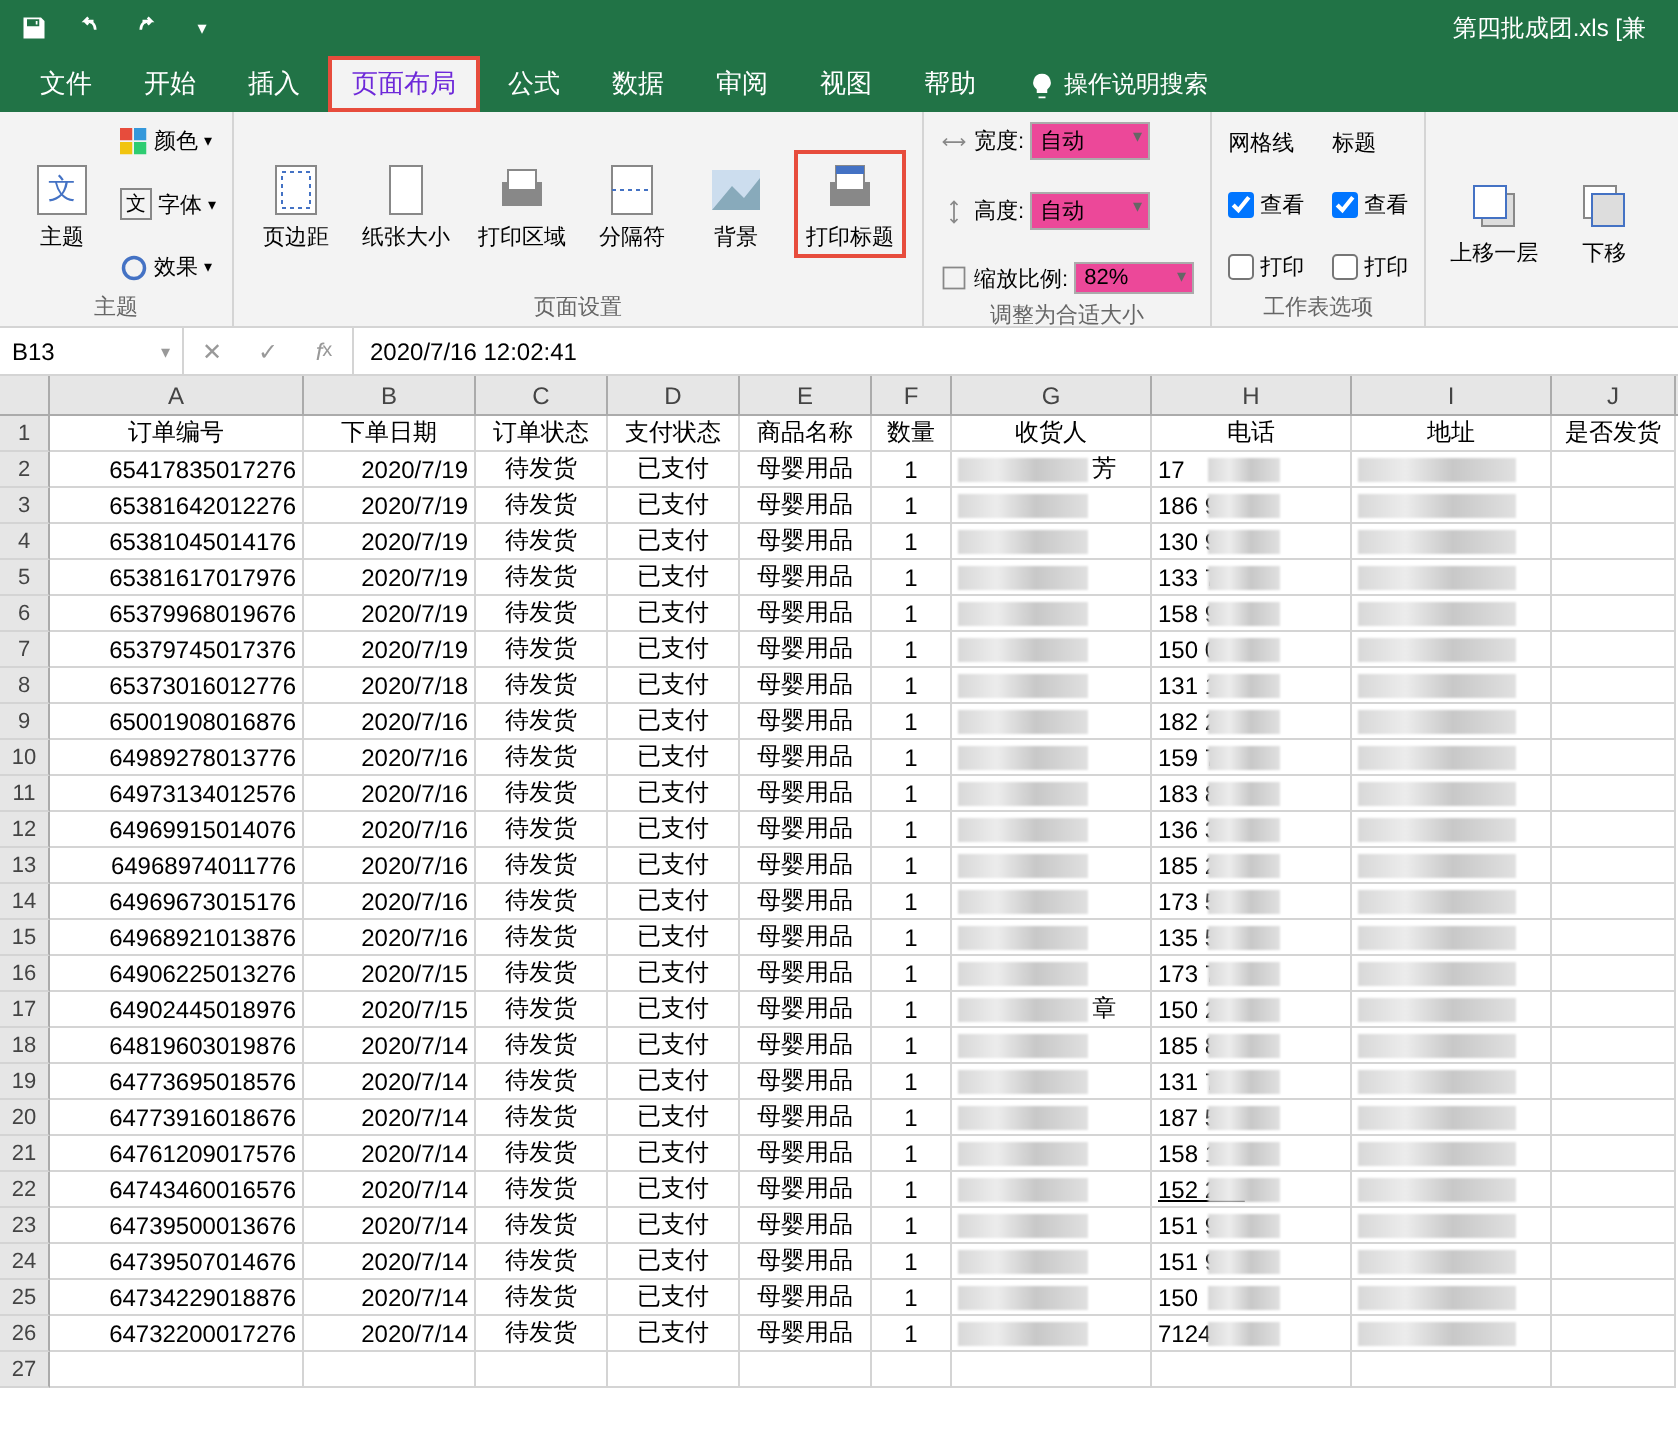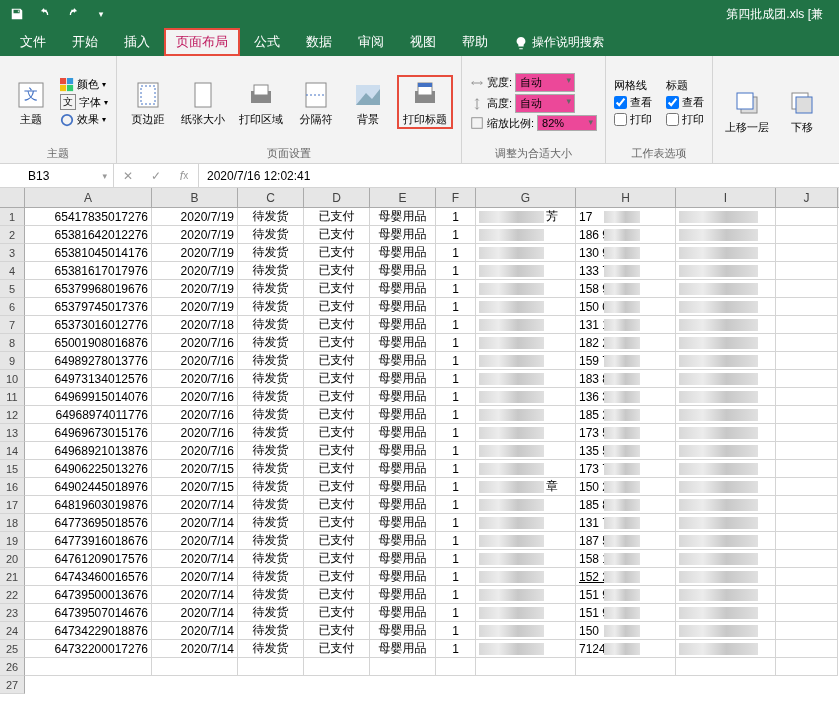--- a/index.html
+++ b/index.html
@@ -8,41 +8,41 @@
 
 .title-bar { background: #217346; height: 28px; display: flex; align-items: center; padding: 0 6px; color: #fff; }
 .tb-left { display: flex; gap: 6px; align-items: center; }
 .tb-btn { width: 22px; height: 22px; display: flex; align-items: center; justify-content: center; cursor: pointer; }
 .tb-btn svg { width: 14px; height: 14px; }
 .tb-title { margin-left: auto; margin-right: 10px; font-size: 12px; }
 
 
 .tabs { background: #217346; height: 28px; display: flex; align-items: flex-end; padding: 0 8px; gap: 2px; }
 .tab { color: #fff; padding: 5px 12px; font-size: 13px; cursor: pointer; }
-.tab.active { background: #f3f3f3; color: #be185d; }
+.tab.active { background: #f3f3f3; color: #6d28d9; }
 .tab.highlight { border: 2px solid #e74c3c; padding: 3px 10px; }
 .tell-me { color: #fff; display: flex; align-items: center; gap: 4px; padding: 5px 12px; }
 
 
 .ribbon { background: #f3f3f3; height: 108px; border-bottom: 1px solid #d4d4d4; display: flex; }
 .ribbon-group { border-right: 1px solid #d4d4d4; padding: 4px 8px 2px; display: flex; flex-direction: column; }
 .ribbon-group-content { flex: 1; display: flex; gap: 6px; align-items: center; }
 .ribbon-group-label { text-align: center; font-size: 11px; color: #666; padding-top: 2px; }
 .ribbon-btn-lg { display: flex; flex-direction: column; align-items: center; gap: 2px; padding: 2px 4px; cursor: pointer; min-width: 46px; }
 .ribbon-btn-lg .icon { width: 32px; height: 32px; display: flex; align-items: center; justify-content: center; }
 .ribbon-btn-lg .lbl { font-size: 11px; text-align: center; line-height: 1.1; }
 .ribbon-btn-lg.highlight { border: 2px solid #e74c3c; }
-.ribbon-col { display: flex; flex-direction: column; gap: 0; justify-content: center; }
+.ribbon-col { display: flex; flex-direction: column; gap: 14px; justify-content: center; }
 .ribbon-row { display: flex; align-items: center; gap: 3px; font-size: 11px; padding: 1px 0; }
 .ribbon-row input[type=checkbox] { width: 13px; height: 13px; }
 .ribbon-dd { border: 1px solid #ababab; background: #ec4899; padding: 1px 14px 1px 4px; font-size: 11px; position: relative; min-width: 60px; }
 .ribbon-dd::after { content: "▾"; position: absolute; right: 3px; top: 1px; font-size: 9px; color: #666; }
 
 
-.formula-bar { height: 24px; border-bottom: 1px solid #d4d4d4; display: flex; align-items: stretch; background: #fff; padding-left: 22px; }
+.formula-bar { height: 24px; border-bottom: 1px solid #d4d4d4; display: flex; align-items: stretch; background: #fff; }
 .name-box { width: 92px; border-right: 1px solid #d4d4d4; display: flex; align-items: center; padding: 0 6px; font-size: 12px; }
 .name-box::after { content: "▾"; margin-left: auto; font-size: 9px; color: #999; }
 .fb-btns { display: flex; align-items: center; border-right: 1px solid #d4d4d4; }
 .fb-btn { width: 28px; display: flex; align-items: center; justify-content: center; color: #999; cursor: pointer; }
 .fb-input { flex: 1; padding: 0 8px; display: flex; align-items: center; font-size: 12px; }
 
 
 .grid-wrap { position: relative; }
 .col-headers { display: flex; height: 20px; background: #e6e6e6; border-bottom: 1px solid #ababab; }
 .corner { width: 25px; border-right: 1px solid #ababab; background: #e6e6e6; }
@@ -341,20 +341,32 @@
         <div class="row-h">21</div>
         <div class="row-h">22</div>
         <div class="row-h">23</div>
         <div class="row-h">24</div>
         <div class="row-h">25</div>
         <div class="row-h">26</div>
         <div class="row-h">27</div>
       </div>
     <div class="cells" id="cells">
         <div class="row">
+          <div class="cell c wA">订单编号</div>
+          <div class="cell c wB">下单日期</div>
+          <div class="cell c wC">订单状态</div>
+          <div class="cell c wD">支付状态</div>
+          <div class="cell c wE">商品名称</div>
+          <div class="cell c wF">数量</div>
+          <div class="cell c wG">收货人</div>
+          <div class="cell c wH">电话</div>
+          <div class="cell c wI">地址</div>
+          <div class="cell c wJ">是否发货</div>
+        </div>
+        <div class="row">
           <div class="cell wA r">65417835017276</div>
           <div class="cell wB r">2020/7/19</div>
           <div class="cell wC c">待发货</div>
           <div class="cell wD c">已支付</div>
           <div class="cell wE c">母婴用品</div>
           <div class="cell wF c">1</div>
           <div class="cell wG ">
             <div class="blur" style="width: 70%; height: 12px;"></div>
             <span style="margin-left: 2px;">芳</span>
           </div>

